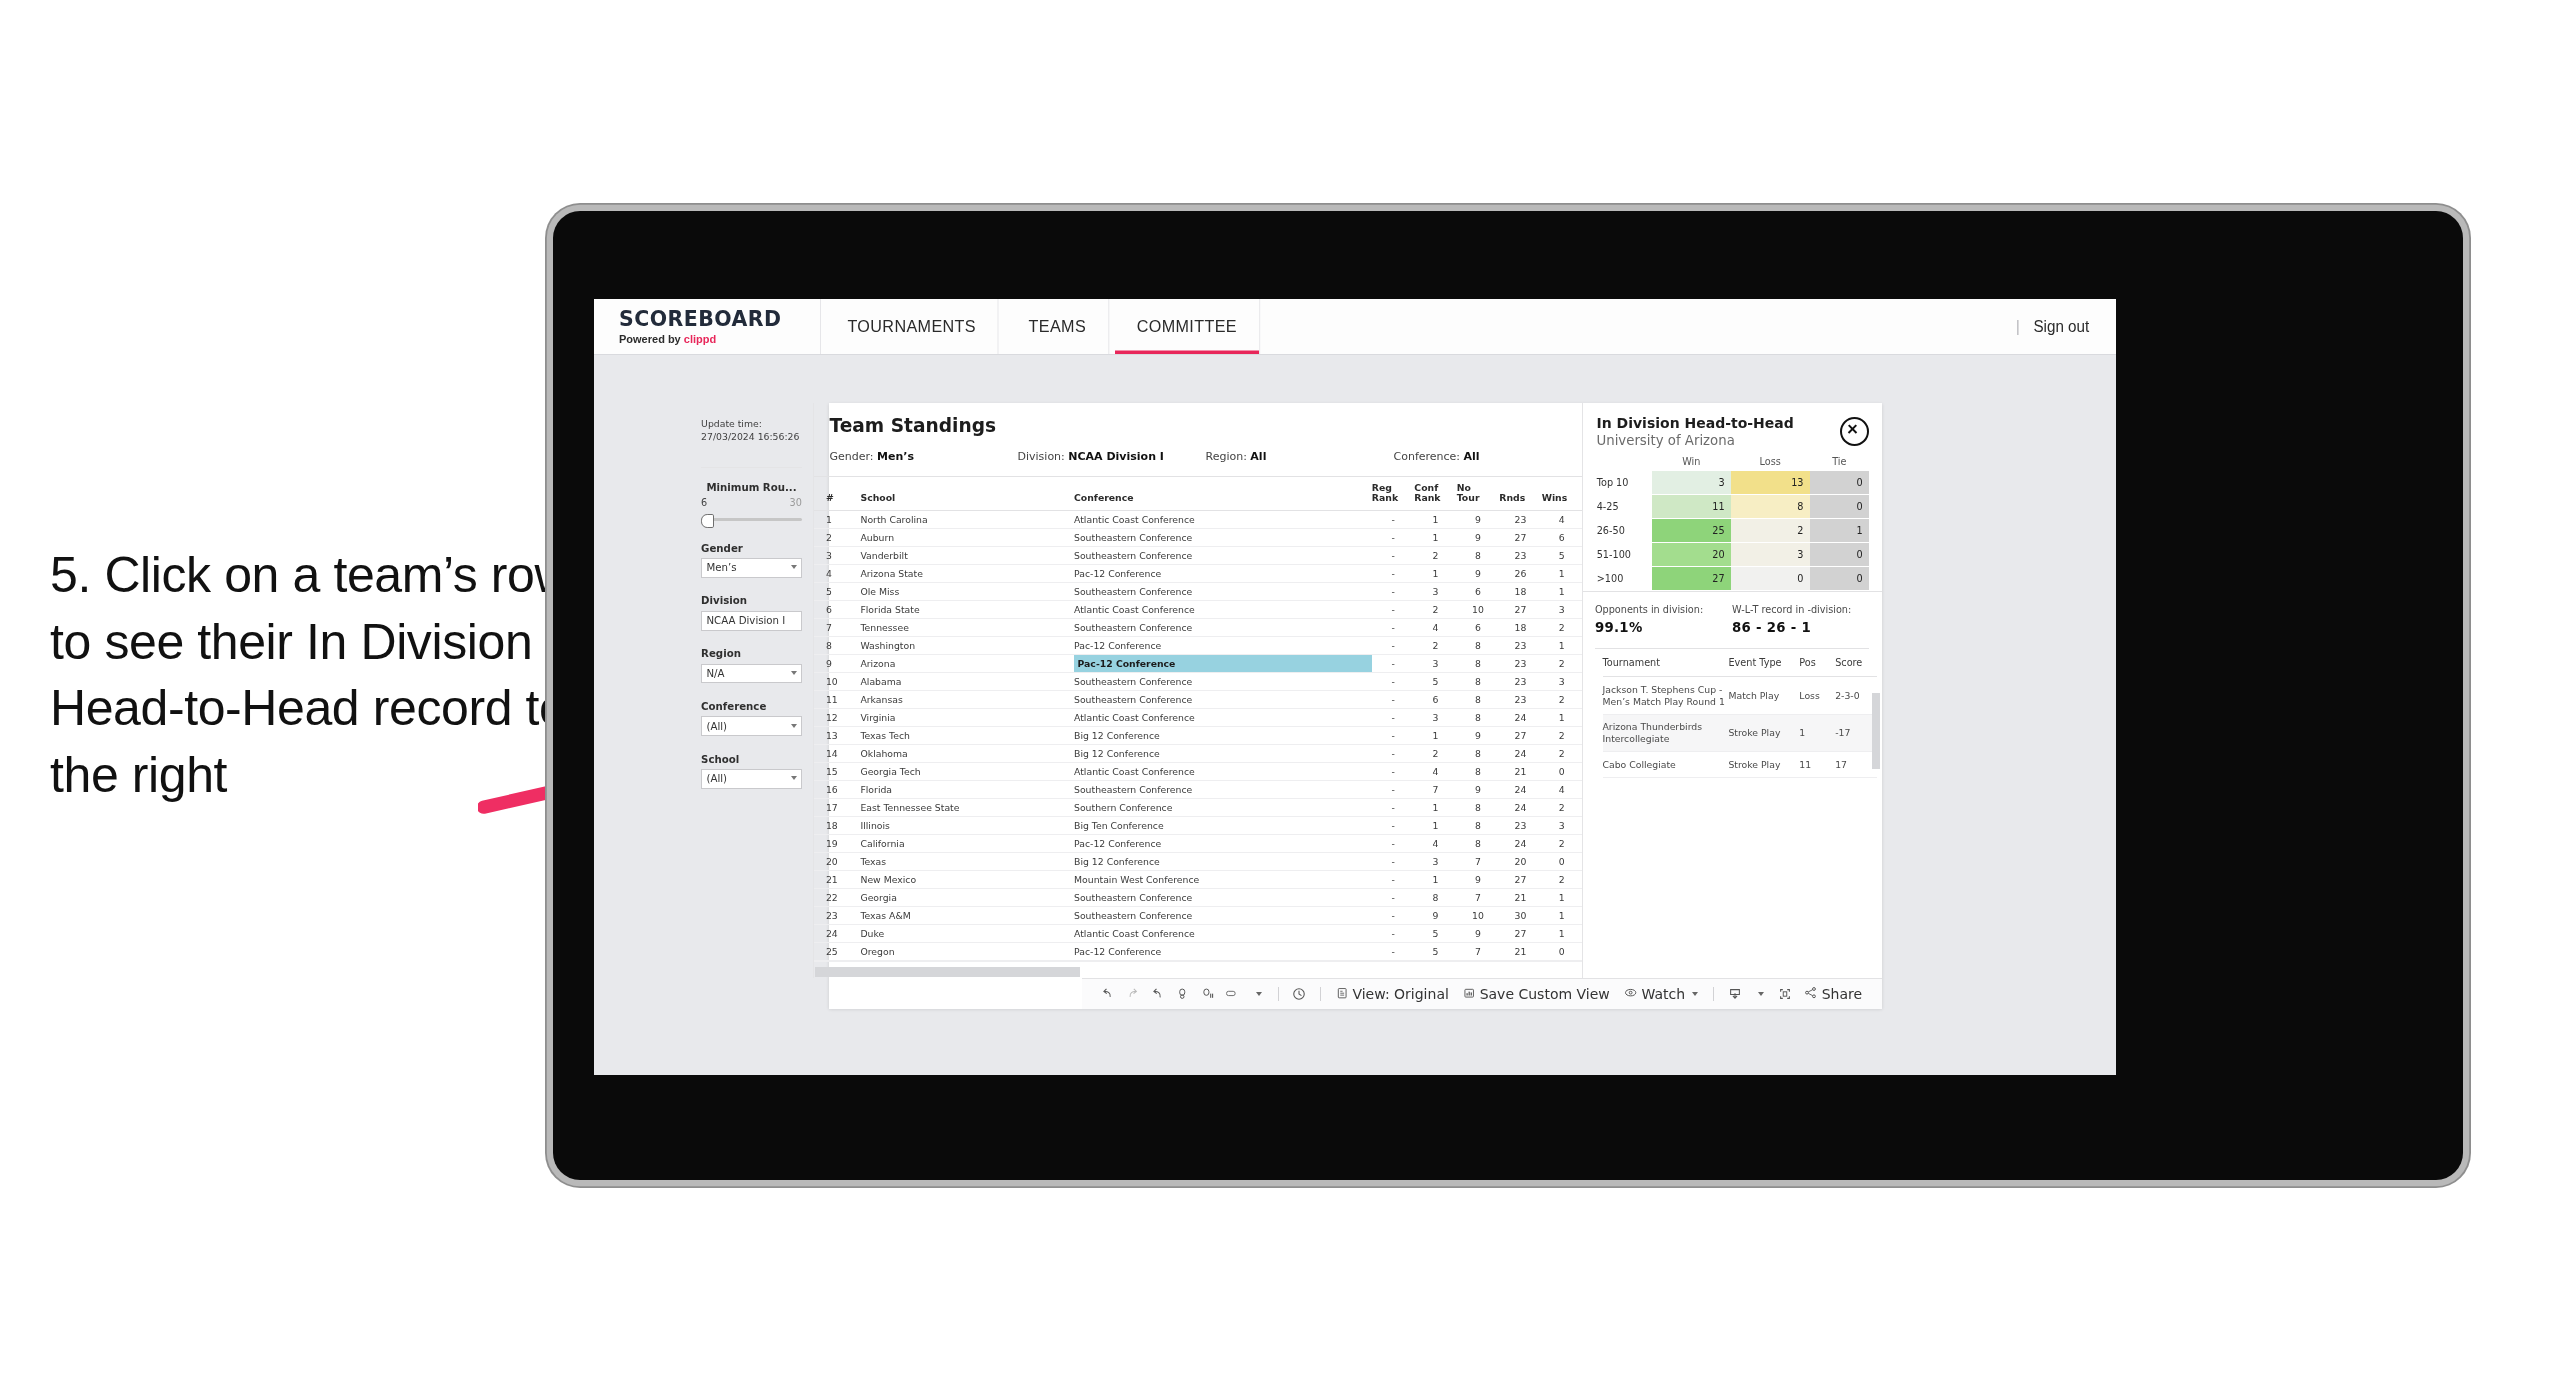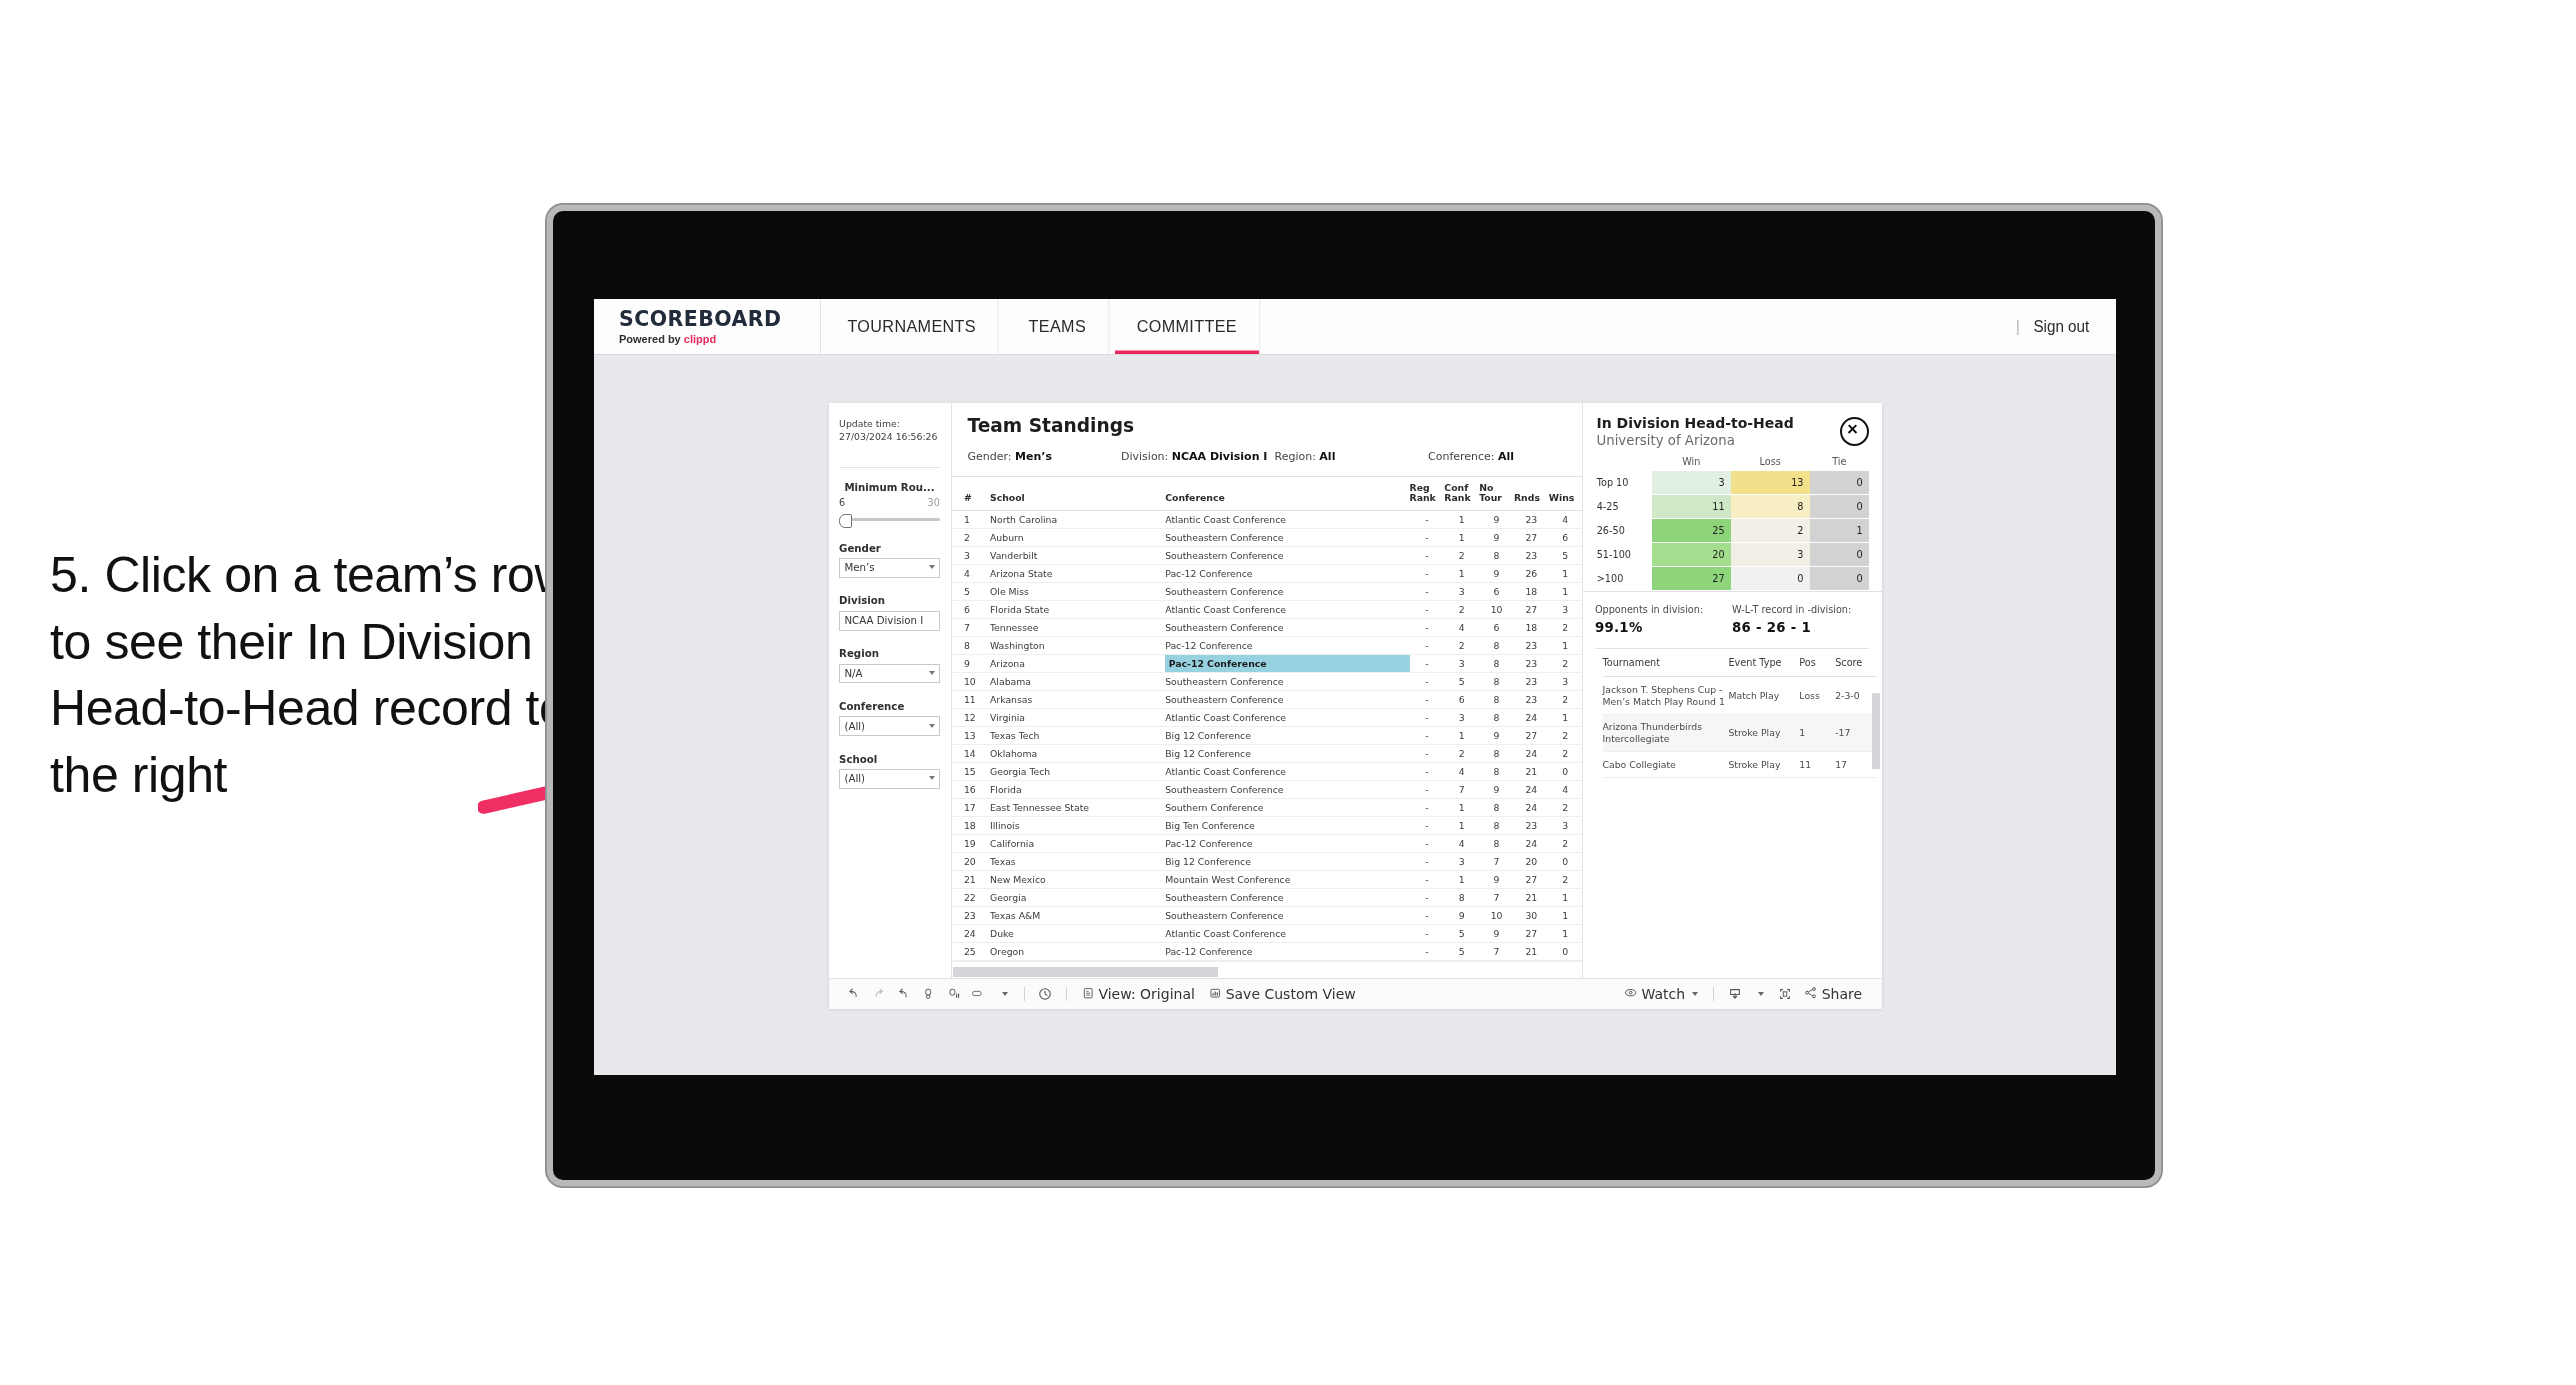--- a/index.html
+++ b/index.html
@@ -15,22 +15,22 @@
     font-size:50px;line-height:1.33;color:#111111;
     font-family:"Liberation Sans",sans-serif;
     letter-spacing:-0.4px;
   }
 
   
   .arrow-svg{position:absolute;left:478px;top:655px;width:496px;height:177px;}
 
   
   .device{
-    position:absolute;left:553px;top:211px;width:1602px;height:969px;
-    background:#0a0a0a;border-radius:10px;
+    position:absolute;left:553px;top:211px;width:1910px;height:969px;
+    background:#0a0a0a;border-radius:27px;
     box-shadow:0 0 0 6.2px #b9b9b9, 0 0 0 8px #8e8e8e;
   }
   .device-inner{
     position:absolute;left:41px;top:88px;width:1522px;height:776px;
     background:#e8e9ec;overflow:hidden;
   }
 
   
   .topnav{
     height:55px;background:#fdfdfd;display:flex;align-items:stretch;
@@ -68,21 +68,21 @@
     font-size:15px;color:#33363b;letter-spacing:0.3px;cursor:pointer;
     transform:scaleX(0.95);transform-origin:left center;
   }
   .subitem.active{color:#e8275a;}
 
   
   .vizwrap{padding:48px 0 0 0;display:flex;justify-content:center;}
   .vizcard{
     width:1053px;background:#ffffff;
     box-shadow:0 0.9px 3.5px rgba(0,0,0,.13);
-    display:flex;flex-direction:column;
+    display:flex;flex-direction:column;align-items:flex-end;
   }
   .vizbody{display:flex;height:575px;}
 
   
   .filters{
     width:122px;border-right:0.9px solid #e4e4e6;
     padding:14px 0 0 0;flex-shrink:0;
     font-family:"DejaVu Sans",sans-serif;
   }
   .updtime{font-size:9.3px;color:#3f3f3f;line-height:1.45;padding:0 10.6px;}

